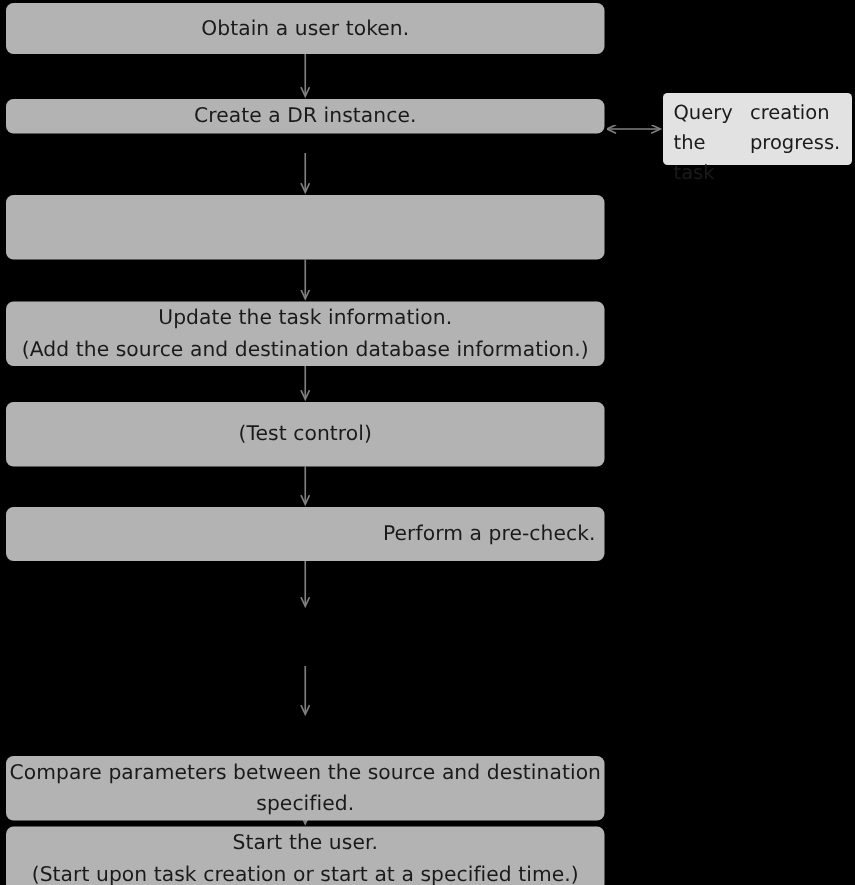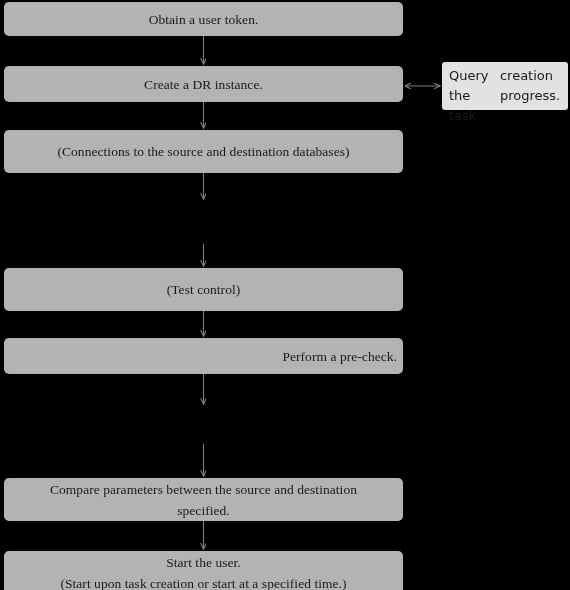--- a/index.html
+++ b/index.html
@@ -35,35 +35,34 @@
     display: flex;
     flex-direction: column;
     align-items: center;
     justify-content: center;
     color: #1a1a1a;
     font-size: 13.5px;
     line-height: 21px;
     text-align: center;
     padding: 0 6px;
     letter-spacing: 0.05px;
-    font-family: Liberation Serif, serif;
   }
   .node .line {
     display: block;
     white-space: nowrap;
   }
 
   .n1 { top: 2px;   height: 34px; }
-  .n2 { top: 66px;  height: 36px; text-align: right; }
+  .n2 { top: 66px;  height: 23px; text-align: right; }
   .n3 { top: 130px; height: 43px; }
   .n4 { top: 201px; height: 43px; }
   .n5 { top: 268px; height: 43px; }
   .n6 { top: 338px; height: 36px; align-items: flex-end; }
   .n7 { top: 406px; height: 38px; }
-  .n8 { top: 478px; height: 43px; }
+  .n8 { top: 504px; height: 43px; }
   .n9 { top: 551px; height: 43px; }
 
   
   .note {
     position: absolute;
     left: 442px;
     top: 62px;
     width: 126px;
     height: 48px;
     box-sizing: border-box;
@@ -121,23 +120,26 @@
 
   <div class="node n1">
     <span class="line">Obtain a user token.</span>
   </div>
 
   <div class="node n2">
     <span class="line">Create a DR instance.</span>
   </div>
 
   <div class="node n3">
-    <span class="line">(Connections to the source and destination databases)</span>
   </div>
 
+  <div class="node n4">
+    <span class="line">Update the task information.</span>
+    <span class="line">(Add the source and destination database information.)</span>
+  </div>
 
   <div class="node n5">
     <span class="line">(Test control)</span>
   </div>
 
   <div class="node n6">
     <span class="line">Perform a pre-check.</span>
   </div>
 
 

